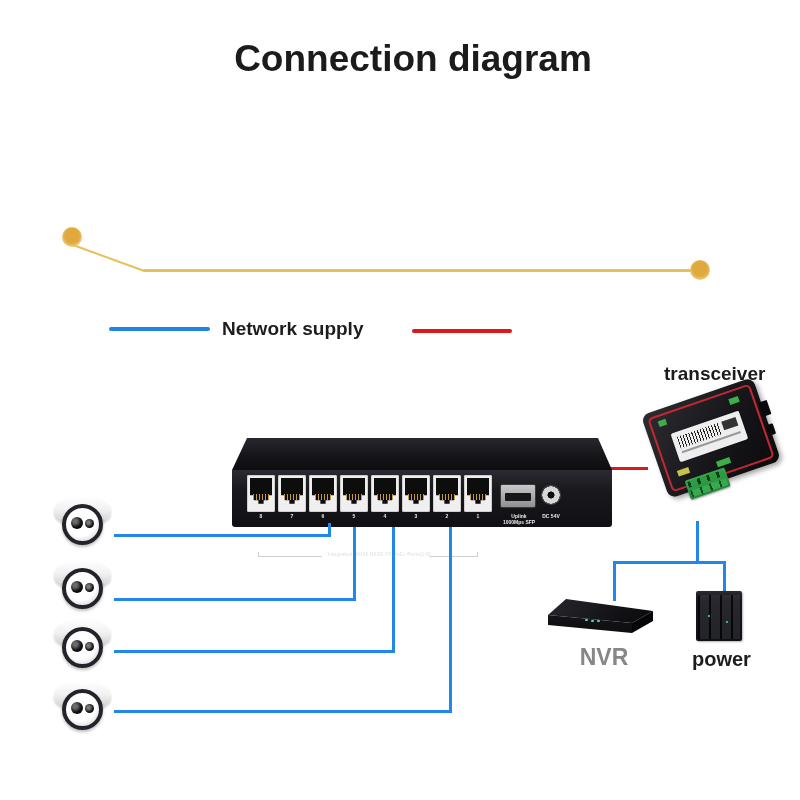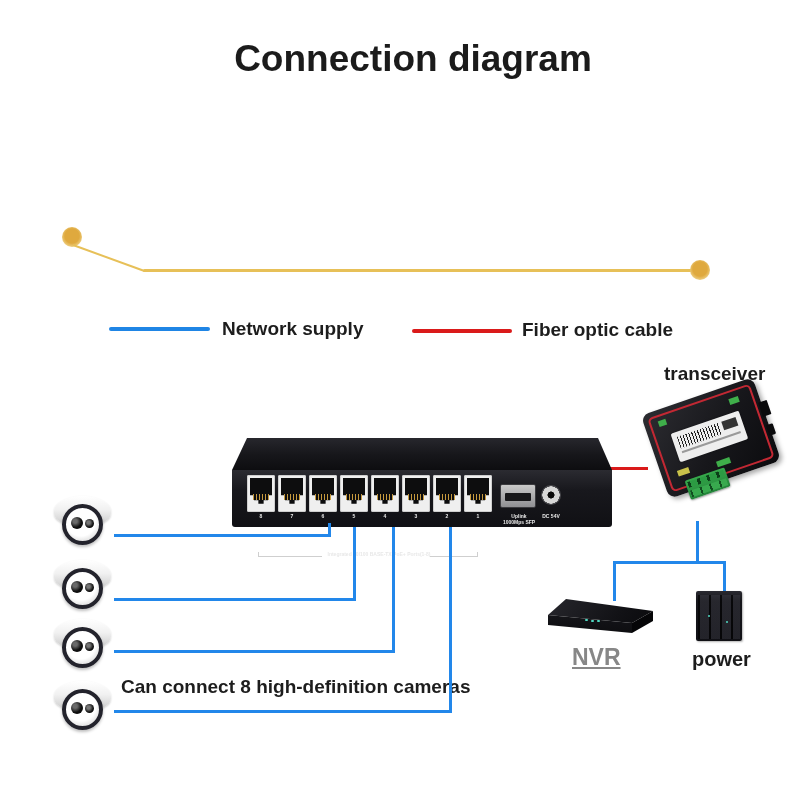--- a/index.html
+++ b/index.html
@@ -22,21 +22,21 @@
   .legend-blue { left:109px; top:327px; width:101px; background:#1f85e5; }
   .legend-red  { left:412px; top:329px; width:100px; background:#da1a1a; }
   .legend-label { font-size:19px; font-weight:700; color:#1d1d1d; }
   .legend-label-net { left:222px; top:318px; }
   .legend-label-fib { left:522px; top:319px; }
 
   
   .transceiver-label { left:664px; top:363px; font-size:19px; font-weight:700; color:#1c1c1c; }
   .poe-monitor-label { left:45px; top:456px; font-size:20px; font-weight:700; color:#1c1c1c; }
   .cameras-note { left:121px; top:676px; font-size:19px; font-weight:700; color:#1d1d1d; }
-  .nvr-label { left:572px; top:644px; width:64px; font-size:23px; font-weight:700; color:#878787;text-decoration:underline; }
+  .nvr-label { left:572px; top:644px; width:64px; text-align:center; font-size:23px; font-weight:700; color:#878787; }
   .server-label { left:692px; top:648px; width:56px; text-align:center; font-size:20px; font-weight:700; color:#1d1d1d; }
 
   
   .net-line { background:#2287ea; }
   .h3 { height:3px; } .w3 { width:3px; }
   .fiber-line { left:610px; top:467px; width:38px; height:3px; background:#da1a1a; }
 
   
   .switch { left:230px; top:435px; width:384px; height:93px; }
   .switch-top { left:0; top:0; width:384px; height:35px;
@@ -131,21 +131,20 @@
   <div class="abs title">Connection diagram</div>
 
   <div class="abs gold-dot" style="left:62px; top:227px;"></div>
   <div class="abs gold-diag"></div>
   <div class="abs gold-hline"></div>
   <div class="abs gold-dot" style="left:690px; top:260px;"></div>
 
   <div class="abs legend-line legend-blue"></div>
   <div class="abs legend-label legend-label-net">Network supply</div>
   <div class="abs legend-line legend-red"></div>
-  <div class="abs legend-label legend-label-fib">Fiber optic cable</div>
 
   <div class="abs transceiver-label">transceiver</div>
   <div class="abs transceiver">
     <div class="tr-body">
       <div class="tr-redline"></div>
       <div class="tr-mark m1"></div>
       <div class="tr-mark m2"></div>
       <div class="tr-mark m3"></div>
       <div class="tr-mark m4"></div>
       <div class="tr-label">
@@ -248,21 +247,20 @@
       </div>
   </div>
   <div class="abs camera" style="left:53px; top:681px;">
     <div class="cam-base"></div>
       <div class="cam-dome">
         <div class="cam-lens"></div>
         <div class="cam-iris"></div>
       </div>
   </div>
 
-  <div class="abs cameras-note">Can connect 8 high-definition cameras</div>
 
   <div class="abs net-line h3" style="left:114px; top:534px; width:217px;"></div>
   <div class="abs net-line w3" style="left:328px; top:523px; height:14px;"></div>
 
   <div class="abs net-line h3" style="left:114px; top:598px; width:242px;"></div>
   <div class="abs net-line w3" style="left:353px; top:527px; height:74px;"></div>
 
   <div class="abs net-line h3" style="left:114px; top:650px; width:281px;"></div>
   <div class="abs net-line w3" style="left:392px; top:527px; height:126px;"></div>
 

